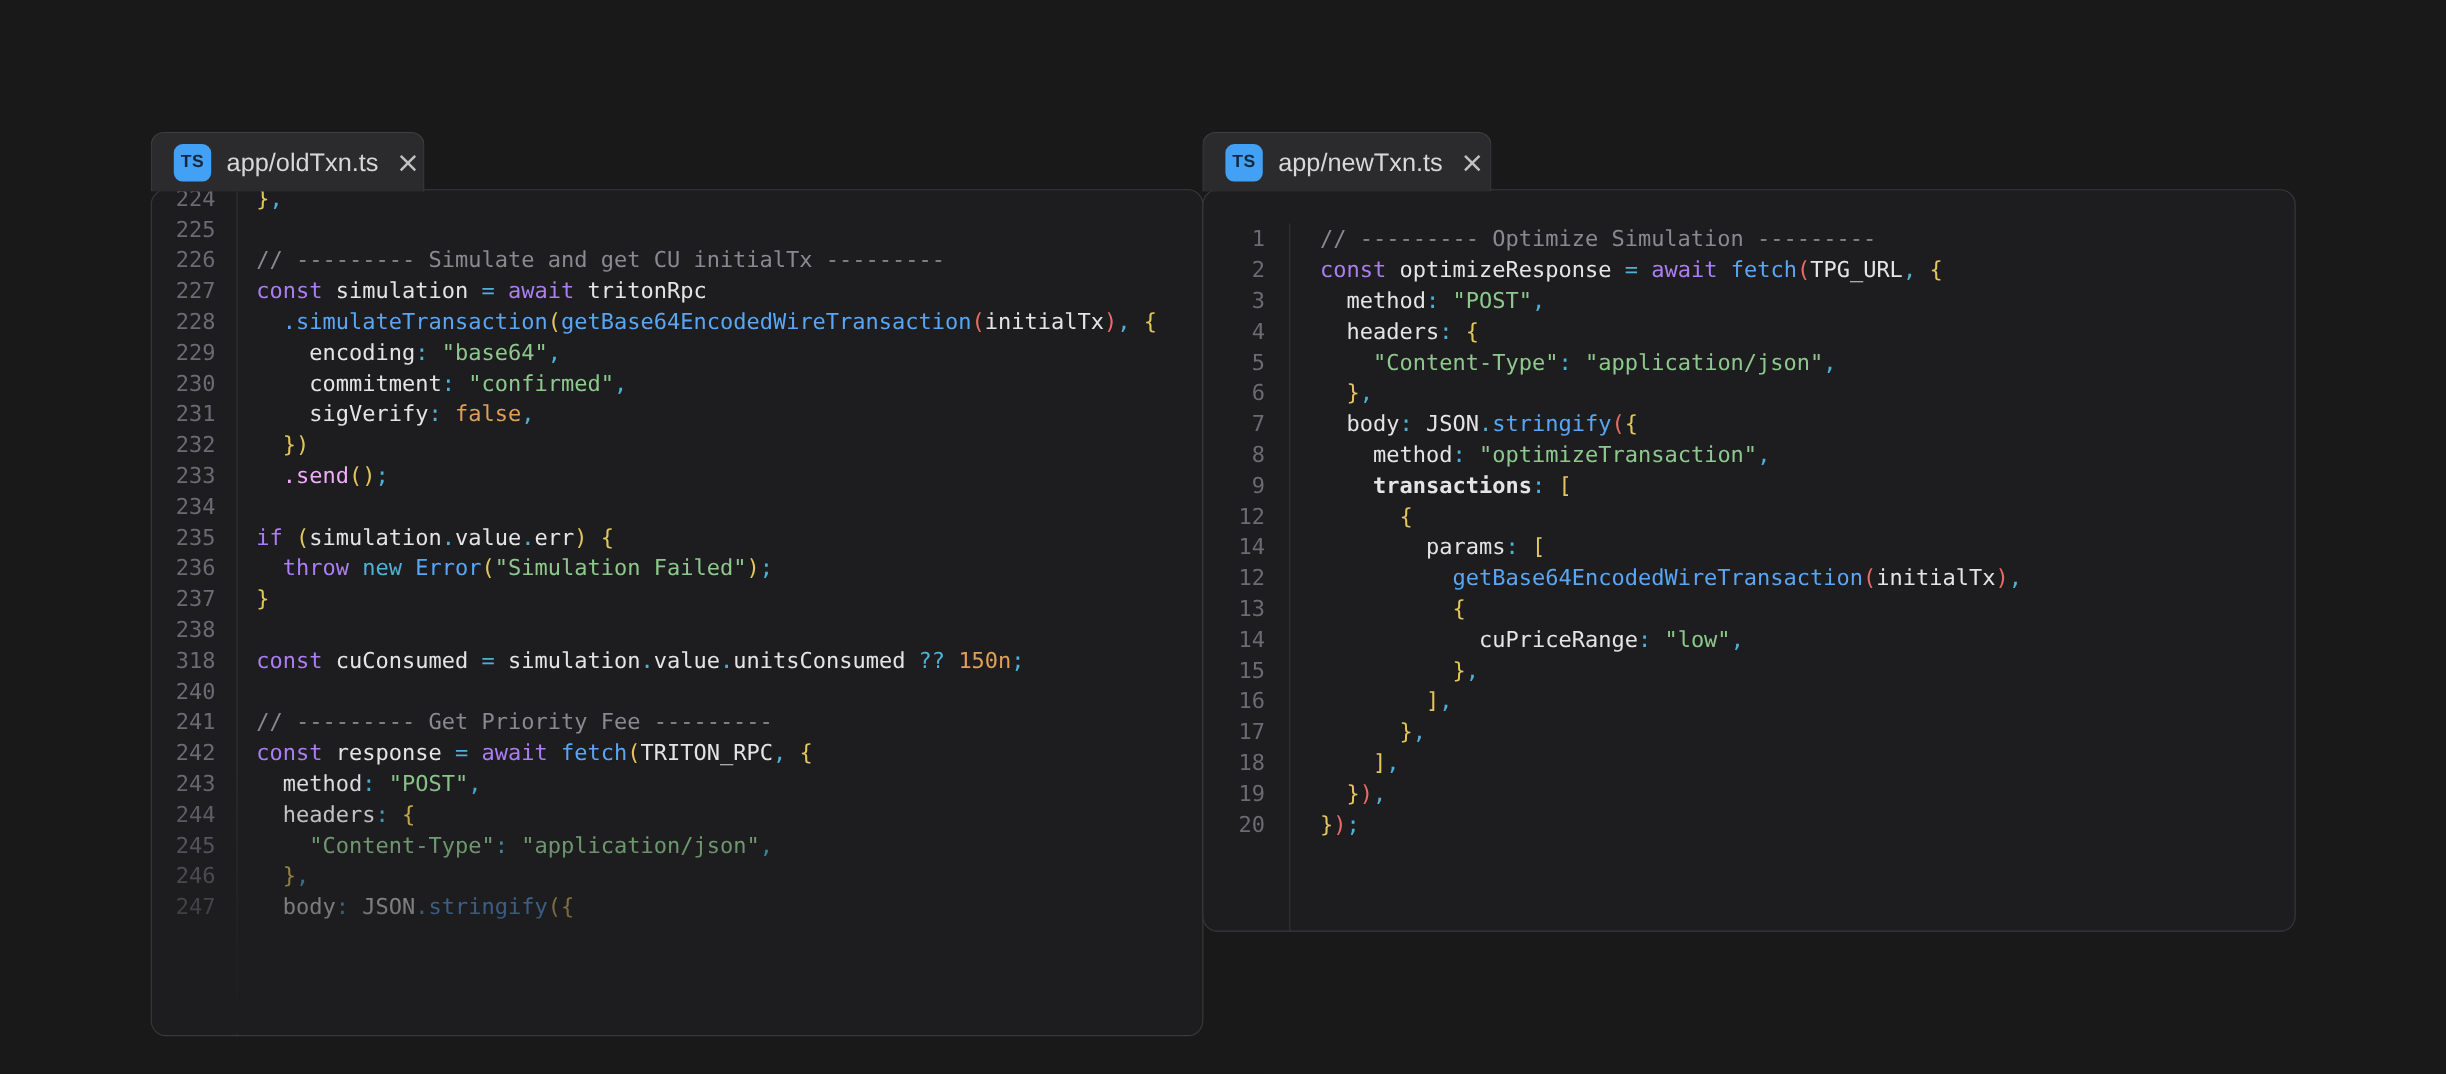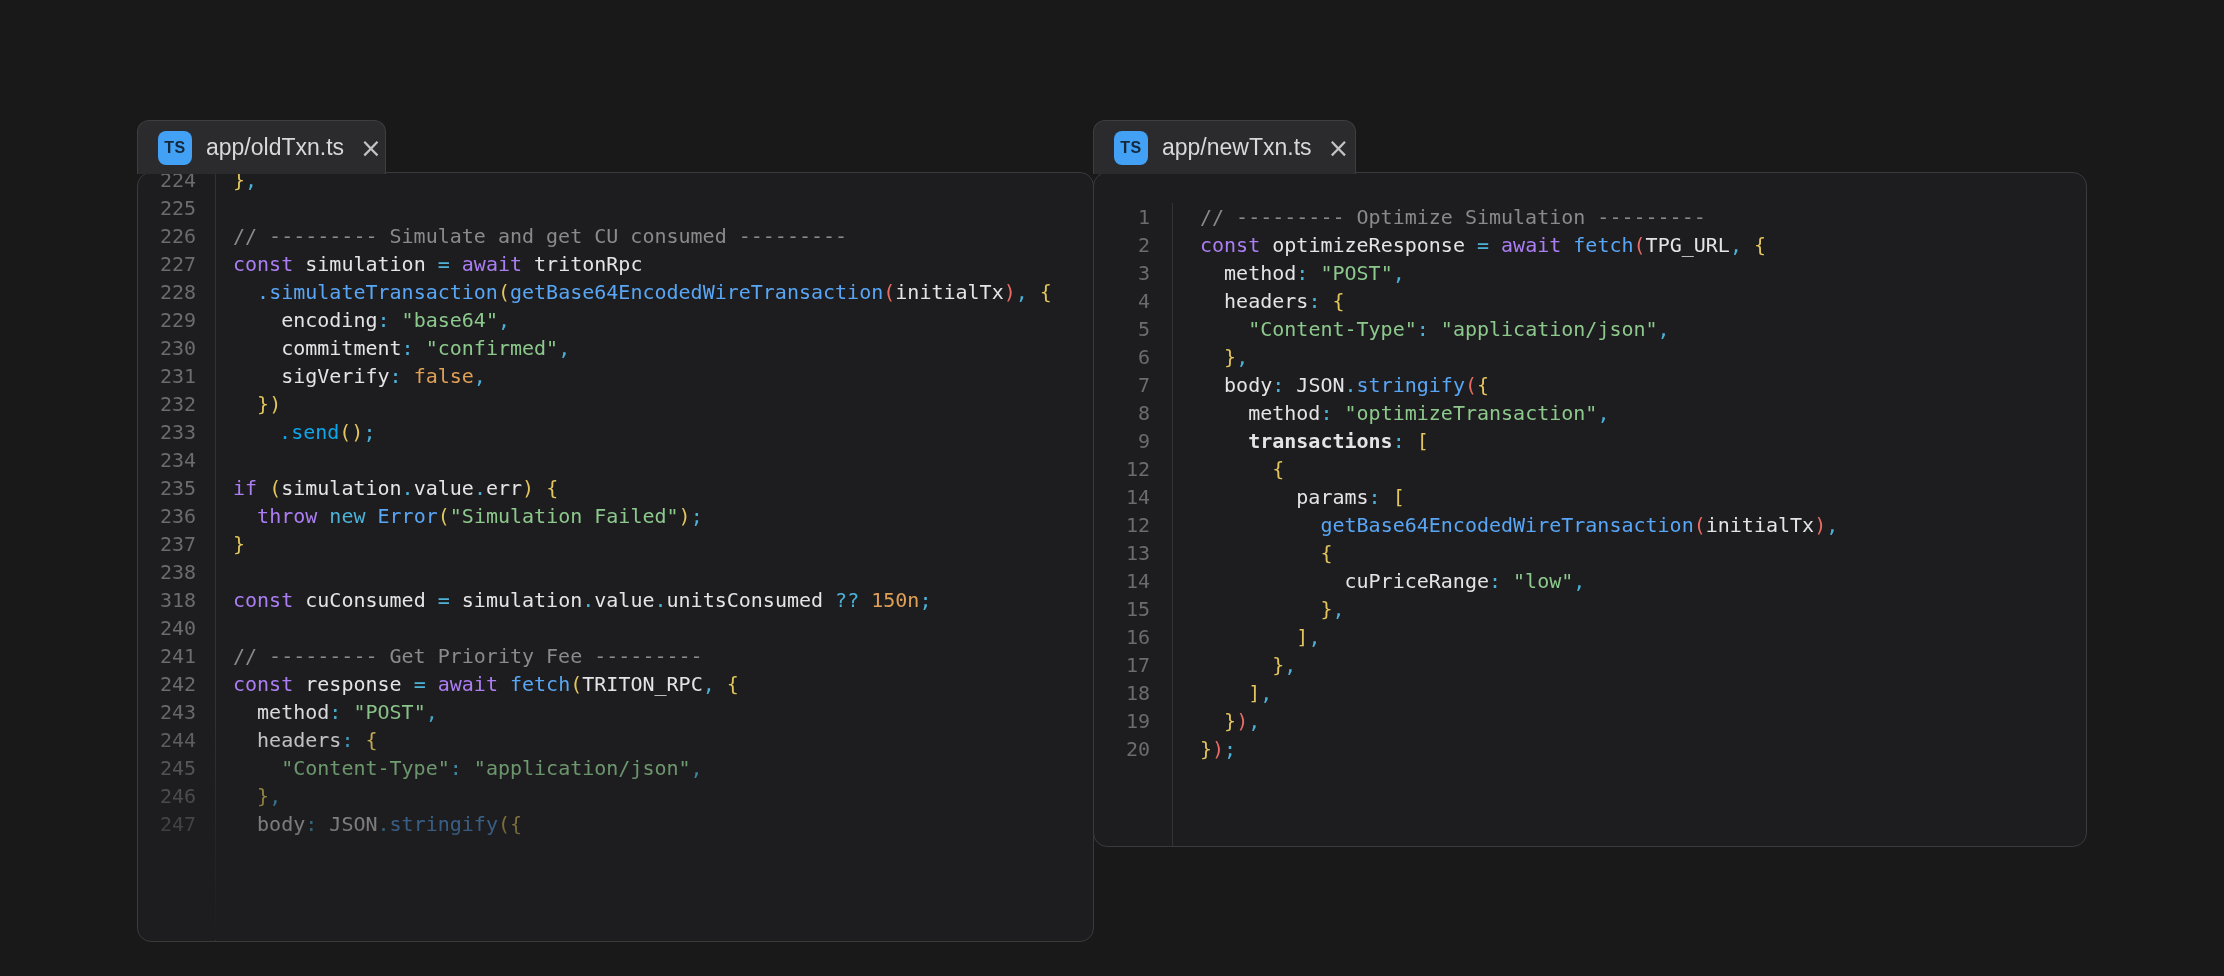--- a/index.html
+++ b/index.html
@@ -83,28 +83,28 @@
           <div class="num">242</div>
           <div class="num">243</div>
           <div class="num">244</div>
           <div class="num">245</div>
           <div class="num">246</div>
           <div class="num">247</div>
         </div>
       <div class="code code-left offset-left">
           <div class="code-line"><span style="color: rgb(226, 197, 92);">}</span><span style="color: rgb(76, 178, 216);">,</span></div>
           <div class="code-line"></div>
-          <div class="code-line"><span style="color: rgb(138, 138, 142);">// --------- Simulate and get CU consumed ---------</span></div>
+          <div class="code-line"><span style="color: rgb(138, 138, 142);">// --------- Simulate and get CU initialTx ---------</span></div>
           <div class="code-line"><span style="color: rgb(172, 126, 244);">const</span><span style="color: rgb(228, 228, 230);"> simulation </span><span style="color: rgb(76, 178, 216);">=</span><span style="color: rgb(228, 228, 230);"> </span><span style="color: rgb(172, 126, 244);">await</span><span style="color: rgb(228, 228, 230);"> tritonRpc</span></div>
           <div class="code-line"><span style="color: rgb(228, 228, 230);">  </span><span style="color: rgb(88, 166, 245);">.simulateTransaction</span><span style="color: rgb(226, 197, 92);">(</span><span style="color: rgb(88, 166, 245);">getBase64EncodedWireTransaction</span><span style="color: rgb(232, 108, 101);">(</span><span style="color: rgb(228, 228, 230);">initialTx</span><span style="color: rgb(232, 108, 101);">)</span><span style="color: rgb(76, 178, 216);">,</span><span style="color: rgb(228, 228, 230);"> </span><span style="color: rgb(226, 197, 92);">{</span></div>
           <div class="code-line"><span style="color: rgb(228, 228, 230);">    encoding</span><span style="color: rgb(76, 178, 216);">:</span><span style="color: rgb(228, 228, 230);"> </span><span style="color: rgb(141, 201, 141);">"base64"</span><span style="color: rgb(76, 178, 216);">,</span></div>
           <div class="code-line"><span style="color: rgb(228, 228, 230);">    commitment</span><span style="color: rgb(76, 178, 216);">:</span><span style="color: rgb(228, 228, 230);"> </span><span style="color: rgb(141, 201, 141);">"confirmed"</span><span style="color: rgb(76, 178, 216);">,</span></div>
           <div class="code-line"><span style="color: rgb(228, 228, 230);">    sigVerify</span><span style="color: rgb(76, 178, 216);">:</span><span style="color: rgb(228, 228, 230);"> </span><span style="color: rgb(223, 160, 86);">false</span><span style="color: rgb(76, 178, 216);">,</span></div>
           <div class="code-line"><span style="color: rgb(228, 228, 230);">  </span><span style="color: rgb(226, 197, 92);">})</span></div>
-          <div class="code-line"><span style="color: rgb(228, 228, 230);">  </span><span style="color: #0ea5e9; margin-left: 22px;">.send</span><span style="color: rgb(226, 197, 92);">()</span><span style="color: rgb(76, 178, 216);">;</span></div>
+          <div class="code-line"><span style="color: rgb(228, 228, 230);">  </span><span style="color: #f0abfc;">.send</span><span style="color: rgb(226, 197, 92);">()</span><span style="color: rgb(76, 178, 216);">;</span></div>
           <div class="code-line"></div>
           <div class="code-line"><span style="color: rgb(172, 126, 244);">if</span><span style="color: rgb(228, 228, 230);"> </span><span style="color: rgb(226, 197, 92);">(</span><span style="color: rgb(228, 228, 230);">simulation</span><span style="color: rgb(76, 178, 216);">.</span><span style="color: rgb(228, 228, 230);">value</span><span style="color: rgb(76, 178, 216);">.</span><span style="color: rgb(228, 228, 230);">err</span><span style="color: rgb(226, 197, 92);">)</span><span style="color: rgb(228, 228, 230);"> </span><span style="color: rgb(226, 197, 92);">{</span></div>
           <div class="code-line"><span style="color: rgb(228, 228, 230);">  </span><span style="color: rgb(172, 126, 244);">throw</span><span style="color: rgb(228, 228, 230);"> </span><span style="color: rgb(76, 178, 216);">new</span><span style="color: rgb(228, 228, 230);"> </span><span style="color: rgb(88, 166, 245);">Error</span><span style="color: rgb(226, 197, 92);">(</span><span style="color: rgb(141, 201, 141);">"Simulation Failed"</span><span style="color: rgb(226, 197, 92);">)</span><span style="color: rgb(76, 178, 216);">;</span></div>
           <div class="code-line"><span style="color: rgb(226, 197, 92);">}</span></div>
           <div class="code-line"></div>
           <div class="code-line"><span style="color: rgb(172, 126, 244);">const</span><span style="color: rgb(228, 228, 230);"> cuConsumed </span><span style="color: rgb(76, 178, 216);">=</span><span style="color: rgb(228, 228, 230);"> simulation</span><span style="color: rgb(76, 178, 216);">.</span><span style="color: rgb(228, 228, 230);">value</span><span style="color: rgb(76, 178, 216);">.</span><span style="color: rgb(228, 228, 230);">unitsConsumed </span><span style="color: rgb(76, 178, 216);">??</span><span style="color: rgb(228, 228, 230);"> </span><span style="color: rgb(223, 160, 86);">150n</span><span style="color: rgb(76, 178, 216);">;</span></div>
           <div class="code-line"></div>
           <div class="code-line"><span style="color: rgb(138, 138, 142);">// --------- Get Priority Fee ---------</span></div>
           <div class="code-line"><span style="color: rgb(172, 126, 244);">const</span><span style="color: rgb(228, 228, 230);"> response </span><span style="color: rgb(76, 178, 216);">=</span><span style="color: rgb(228, 228, 230);"> </span><span style="color: rgb(172, 126, 244);">await</span><span style="color: rgb(228, 228, 230);"> </span><span style="color: rgb(88, 166, 245);">fetch</span><span style="color: rgb(226, 197, 92);">(</span><span style="color: rgb(228, 228, 230);">TRITON_RPC</span><span style="color: rgb(76, 178, 216);">,</span><span style="color: rgb(228, 228, 230);"> </span><span style="color: rgb(226, 197, 92);">{</span></div>
           <div class="code-line"><span style="color: rgb(228, 228, 230);">  method</span><span style="color: rgb(76, 178, 216);">:</span><span style="color: rgb(228, 228, 230);"> </span><span style="color: rgb(141, 201, 141);">"POST"</span><span style="color: rgb(76, 178, 216);">,</span></div>

